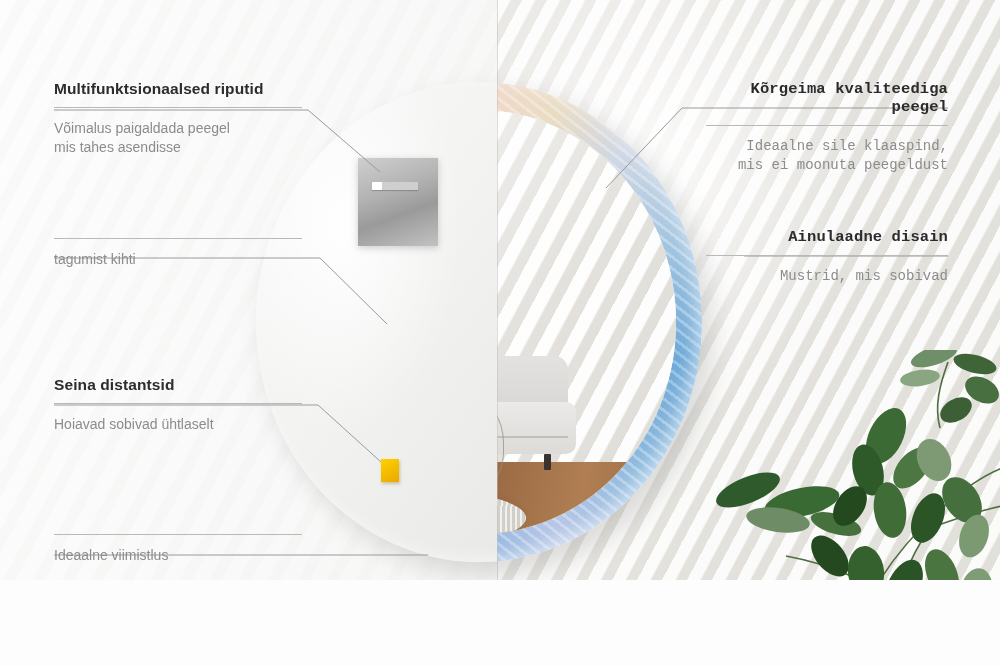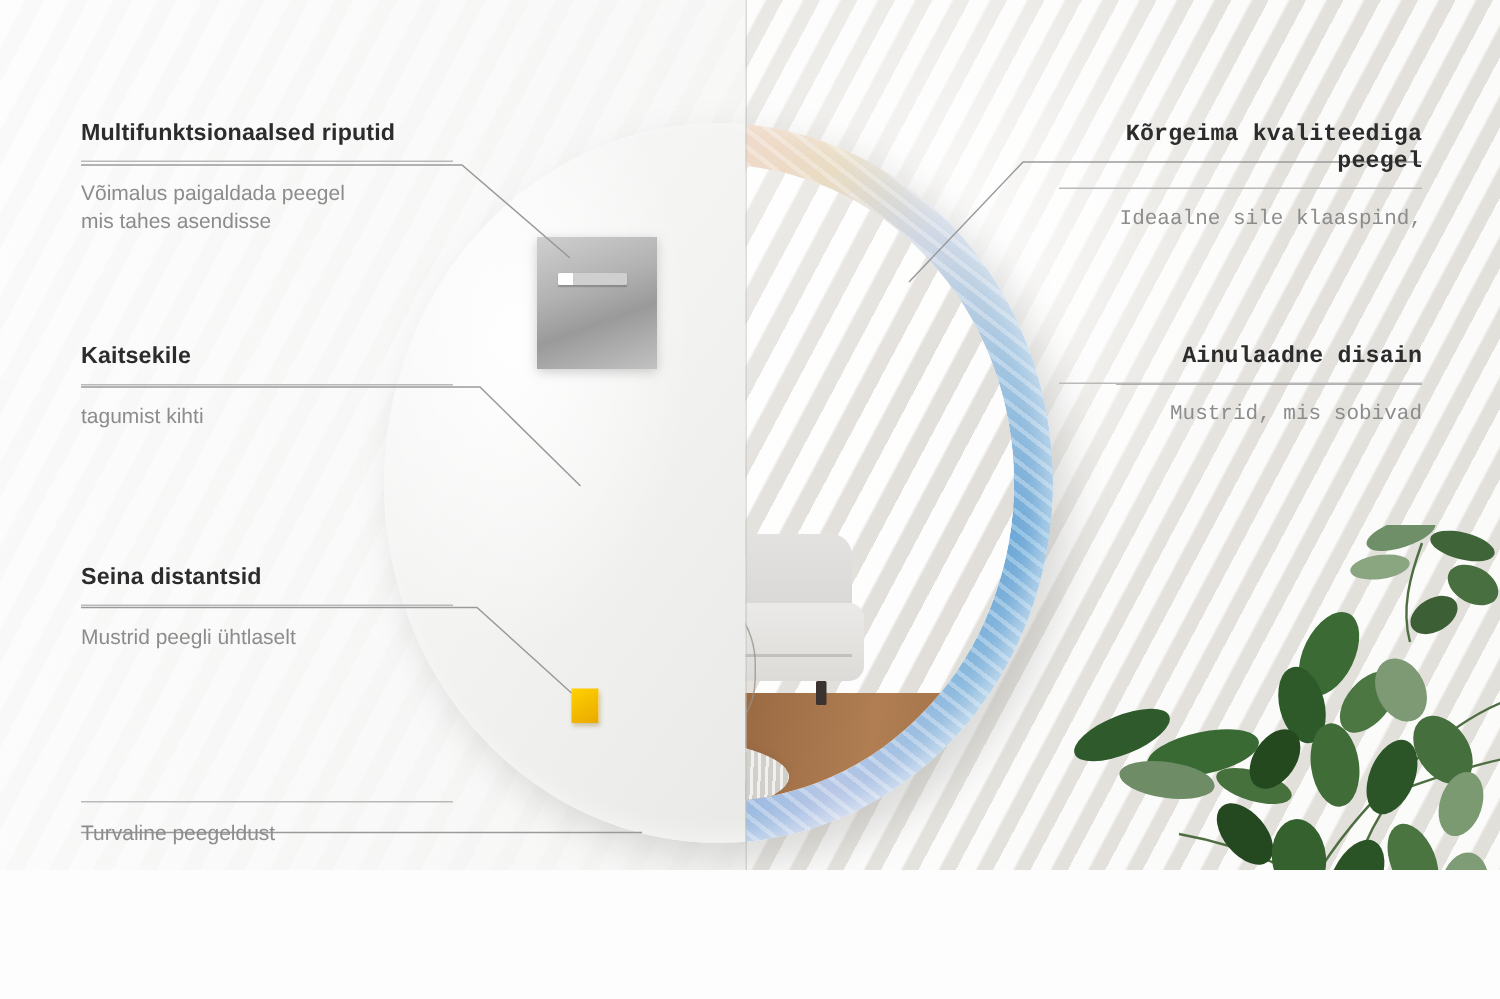--- a/index.html
+++ b/index.html
@@ -203,40 +203,40 @@
   </svg>
 
   <div class="block left-block b1">
     <h3>Multifunktsionaalsed riputid</h3>
     <div class="rule"></div>
     <p>Võimalus paigaldada peegel</p>
     <p>mis tahes asendisse</p>
   </div>
 
   <div class="block left-block b2">
-    <h3>Kaitsekile</h3>
     <div class="rule"></div>
     <p>tagumist kihti</p>
   </div>
 
   <div class="block left-block b3">
     <h3>Seina distantsid</h3>
     <div class="rule"></div>
-    <p>Mustrid peegli ühtlaselt</p>
+    <p>Hoiavad sobivad ühtlaselt</p>
   </div>
 
   <div class="block left-block b4">
     <div class="rule"></div>
-    <p>Turvaline peegeldust</p>
+    <p>Ideaalne viimistlus</p>
   </div>
 
   <div class="block right-block b5">
     <h3>Kõrgeima kvaliteediga peegel</h3>
     <div class="rule"></div>
     <p>Ideaalne sile klaaspind,</p>
+    <p>mis ei moonuta peegeldust</p>
   </div>
 
   <div class="block right-block b6">
     <h3>Ainulaadne disain</h3>
     <div class="rule"></div>
     <p>Mustrid, mis sobivad</p>
   </div>
 
   <div class="foliage">
     <svg width="312" height="318" viewBox="0 0 312 318">

